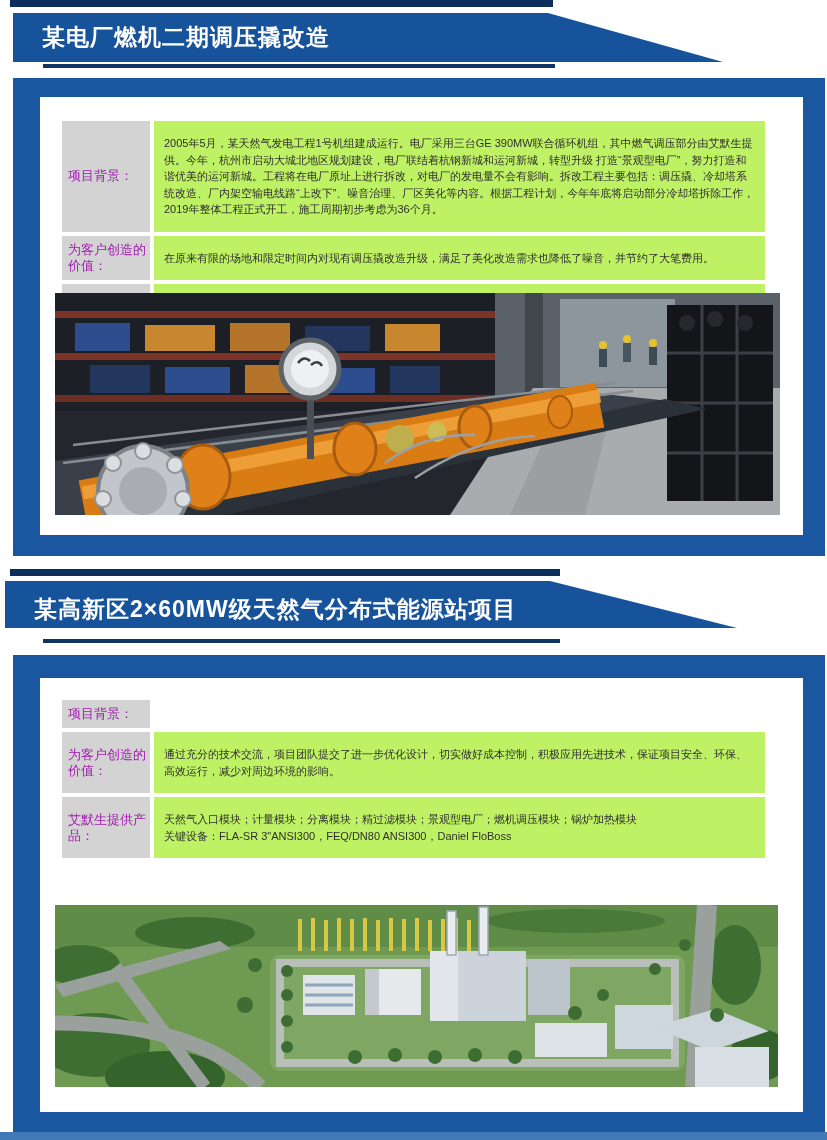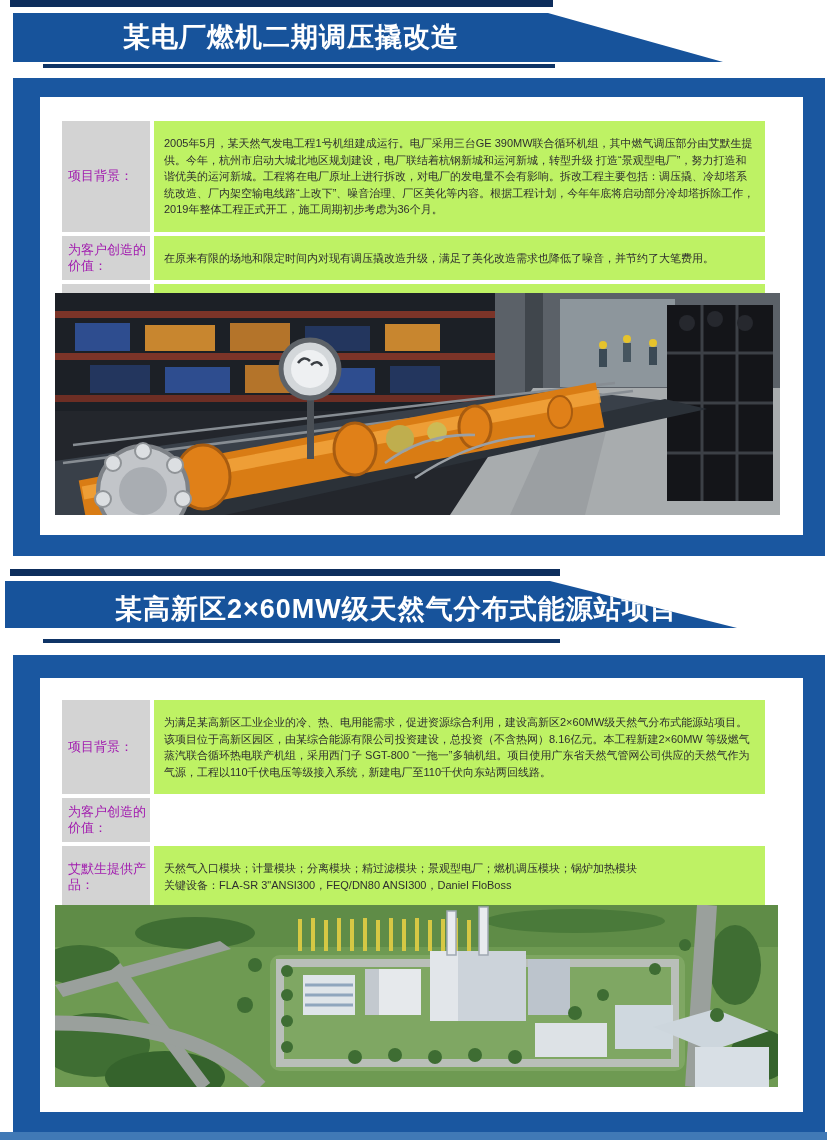--- a/index.html
+++ b/index.html
@@ -14,21 +14,21 @@
   .topbar{background:#0d2d5c;height:7px;}
   .topbar.s1{left:10px;top:0;width:543px;}
   .topbar.s2{left:10px;top:569px;width:550px;}
 
   
   .banner{background:#17539b;color:#ffffff;font-weight:bold;}
   .banner.s1{left:13px;top:13px;width:712px;height:49px;line-height:49px;
     clip-path:polygon(0 0,535px 0,710px 100%,0 100%);}
   .banner.s2{left:5px;top:581px;width:734px;height:47px;line-height:56px;
     clip-path:polygon(0 0,545px 0,732px 100%,0 100%);}
-  .banner .title{padding-left:76px;font-size:27px;letter-spacing:1px;white-space:nowrap;margin-left:34px;}
+  .banner .title{padding-left:29px;font-size:23px;letter-spacing:1px;white-space:nowrap;}
 
   .banner-shadow{background:#0f3466;height:4px;}
   .banner-shadow.s1{left:43px;top:64px;width:512px;}
   .banner-shadow.s2{left:43px;top:639px;width:517px;}
 
   
   .panel{background:#1a57a0;}
   .panel.s1{left:13px;top:78px;width:812px;height:478px;}
   .panel.s2{left:13px;top:655px;width:812px;height:477px;}
 
@@ -178,26 +178,26 @@
   <div class="title">某高新区2×60MW级天然气分布式能源站项目</div>
 </div>
 <div class="abs banner-shadow s2"></div>
 
 <div class="abs panel s2"></div>
 
 <div class="card s2">
   <div class="info-table">
     <div class="row">
       <div class="cell-label">项目背景：</div>
-      <div class="cell-content">
-        <p>为满足某高新区工业企业的冷、热、电用能需求，促进资源综合利用，建设高新区2×60MW级天然气分布式能源站项目。该项目位于高新区园区，由某综合能源有限公司投资建设，总投资（不含热网）8.16亿元。本工程新建2×60MW 等级燃气蒸汽联合循环热电联产机组，采用西门子 SGT-800 “一拖一”多轴机组。项目使用广东省天然气管网公司供应的天然气作为气源，工程以110千伏电压等级接入系统，新建电厂至110千伏向东站两回线路。</p>
-      </div>
     </div>
     <div class="row">
       <div class="cell-label">为客户创造的价值：</div>
+      <div class="cell-content">
+        <p>通过充分的技术交流，项目团队提交了进一步优化设计，切实做好成本控制，积极应用先进技术，保证项目安全、环保、高效运行，减少对周边环境的影响。</p>
+      </div>
     </div>
     <div class="row">
       <div class="cell-label">艾默生提供产品：</div>
       <div class="cell-content">
         <p>天然气入口模块；计量模块；分离模块；精过滤模块；景观型电厂；燃机调压模块；锅炉加热模块</p>
         <p>关键设备：FLA-SR 3"ANSI300，FEQ/DN80 ANSI300，Daniel FloBoss</p>
       </div>
     </div>
   </div>
 </div>

